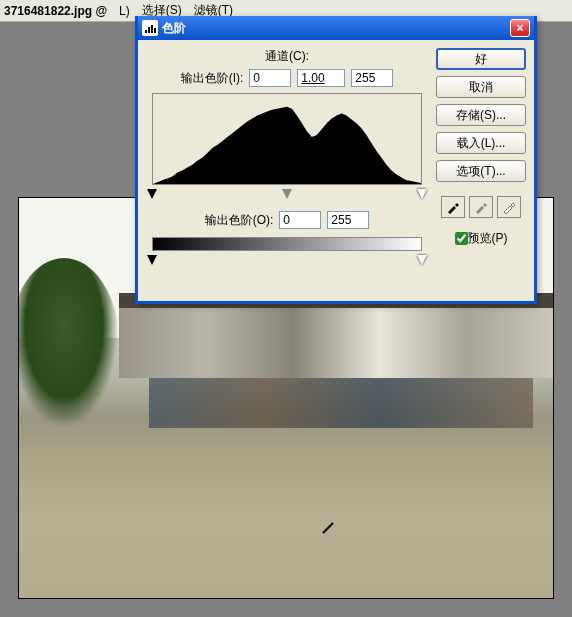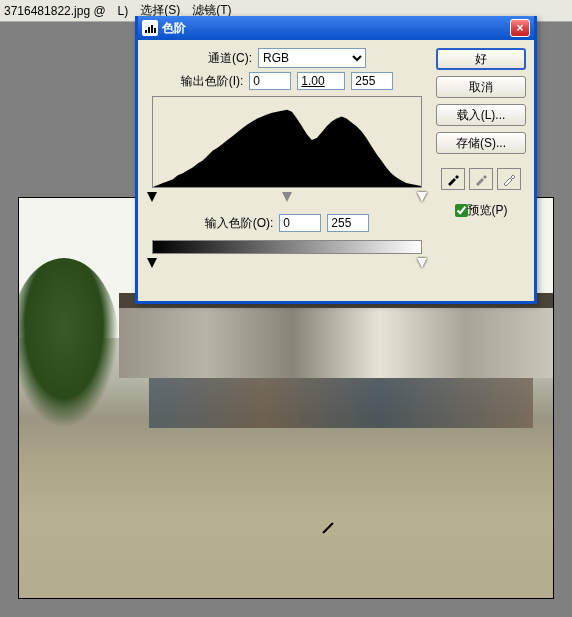--- a/index.html
+++ b/index.html
@@ -1,20 +1,20 @@
 <!DOCTYPE html>
 <html><head>
 <meta charset="utf-8">
 <style>
 * { box-sizing: border-box; margin: 0; padding: 0; font-family: "Microsoft YaHei", SimSun, Arial, sans-serif; font-size: 12px; }
 body { background: #808080; width: 572px; height: 617px; overflow: hidden; position: relative; }
 
 .menubar { position: absolute; top: 0; left: 0; right: 0; height: 22px; background: #e8e8de; border-bottom: 1px solid #aaa; display: flex; align-items: center; padding: 0 4px; gap: 12px; }
 .menubar .menu-item { cursor: default; }
-.menubar .title { font-weight: normal; }
+.menubar .title { font-weight: bold; }
 
 .canvas-area { position: absolute; top: 22px; left: 0; right: 0; bottom: 0; background: #808080; }
 .canvas-image { position: absolute; left: 18px; top: 175px; width: 536px; height: 402px; background: #fff; border: 1px solid #000; overflow: hidden; }
 .photo { width: 100%; height: 100%; position: relative; background: linear-gradient(to bottom, #f5f5ef 0%, #f5f5ef 35%, #c8c8ba 35%, #b6b6a8 45%, #9a9682 55%, #aca487 65%, #b8b092 80%, #b4ac8e 100%); }
 .photo .tree { position: absolute; left: -10px; top: 60px; width: 110px; height: 170px; background: radial-gradient(ellipse at 50% 40%, #3a5a2a 0%, #2a4a1a 50%, transparent 70%); border-radius: 50%; }
 .photo .buildings { position: absolute; left: 100px; right: 0; top: 100px; height: 80px; background: linear-gradient(to right, #9a9488 0%, #b8b4a8 20%, #888478 40%, #e8e4d8 60%, #a8a498 80%, #cac6ba 100%); }
 .photo .roofs { position: absolute; left: 100px; right: 0; top: 95px; height: 15px; background: #4a4438; }
 .photo .boats { position: absolute; left: 130px; right: 20px; top: 180px; height: 50px; background: linear-gradient(to right, #3a4a5a 0%, #5a4a3a 30%, #2a3a4a 60%, #6a5a4a 100%); opacity: 0.7; }
 .eyedrop-cursor { position: absolute; left: 300px; top: 320px; width: 20px; height: 20px; }
 .eyedrop-cursor::before { content: ''; position: absolute; width: 2px; height: 14px; background: #000; transform: rotate(45deg); left: 8px; top: 3px; }
@@ -92,23 +92,20 @@
     <span class="title">色阶</span>
     <div class="close">
         <span>×</span>
       </div>
   </div>
 
   <div class="dialog-body">
     <div class="left-col">
       <div class="row">
         <span class="label">通道(C):</span>
-        <select class="channel">
-          <option>RGB</option>
-        </select>
       </div>
 
       <div class="row">
         <span class="label">输出色阶(I):</span>
         <input class="num" value="0" style="">
         <input class="num mid" value="1.00" style="">
         <input class="num" value="255" style="">
       </div>
 
       <div class="histogram">
@@ -116,36 +113,37 @@
           <polygon fill="#000" points="0,92 5,90 10,88 15,86 20,84 25,80 30,78 35,75 40,72 45,68 50,65 55,60 60,55 65,52 70,48 75,44 80,40 85,36 90,32 95,28 100,25 105,22 110,20 115,18 120,16 125,15 130,14 135,13 140,15 145,22 150,30 155,38 160,44 165,42 170,36 175,30 180,25 185,22 190,20 195,22 200,26 205,30 210,35 215,42 220,50 225,58 230,65 235,72 240,78 245,82 250,85 255,88 260,89 265,90 270,91 270,92"></polygon>
         </svg>
       </div>
       <div class="slider-rail">
         <div class="tri black"></div>
         <div class="tri gray"></div>
         <div class="tri white"></div>
       </div>
 
       <div class="row" style="margin-top:6px">
-        <span class="label">输入色阶(O):</span>
+        <span class="label">输出色阶(O):</span>
         <input class="num" value="0" style="">
         <input class="num" value="255" style="">
       </div>
       <div class="gradient-bar"></div>
       <div class="slider-rail">
         <div class="tri black"></div>
         <div class="tri white"></div>
       </div>
     </div>
 
     <div class="right-col">
       <button class="btn default">好</button>
       <button class="btn">取消</button>
+      <button class="btn">存储(S)...</button>
       <button class="btn">载入(L)...</button>
-      <button class="btn">存储(S)...</button>
+      <button class="btn">选项(T)...</button>
 
       <div class="eyedroppers">
         <div class="ed-btn">
           <svg viewBox="0 0 14 14">
               <path d="M2 12 L8 6 L10 8 L4 14 Z M9 5 L11 3 L13 5 L11 7 Z" fill="#000"></path>
             </svg>
         </div>
         <div class="ed-btn">
           <svg viewBox="0 0 14 14">
               <path d="M2 12 L8 6 L10 8 L4 14 Z M9 5 L11 3 L13 5 L11 7 Z" fill="#888"></path>

